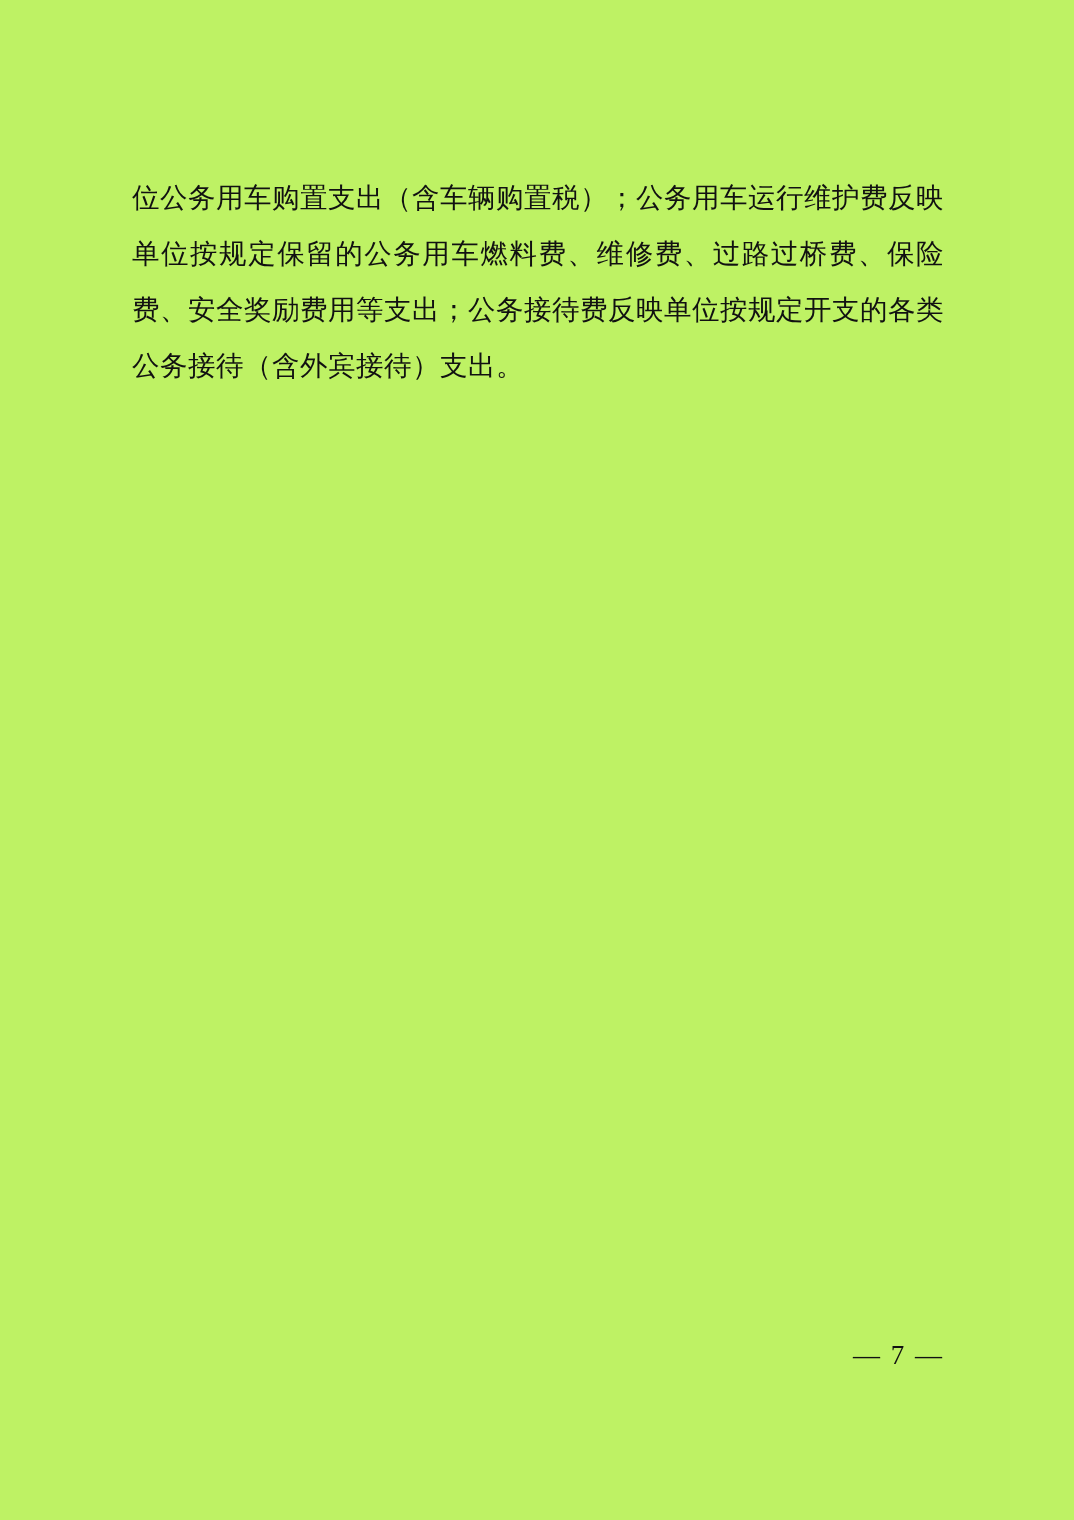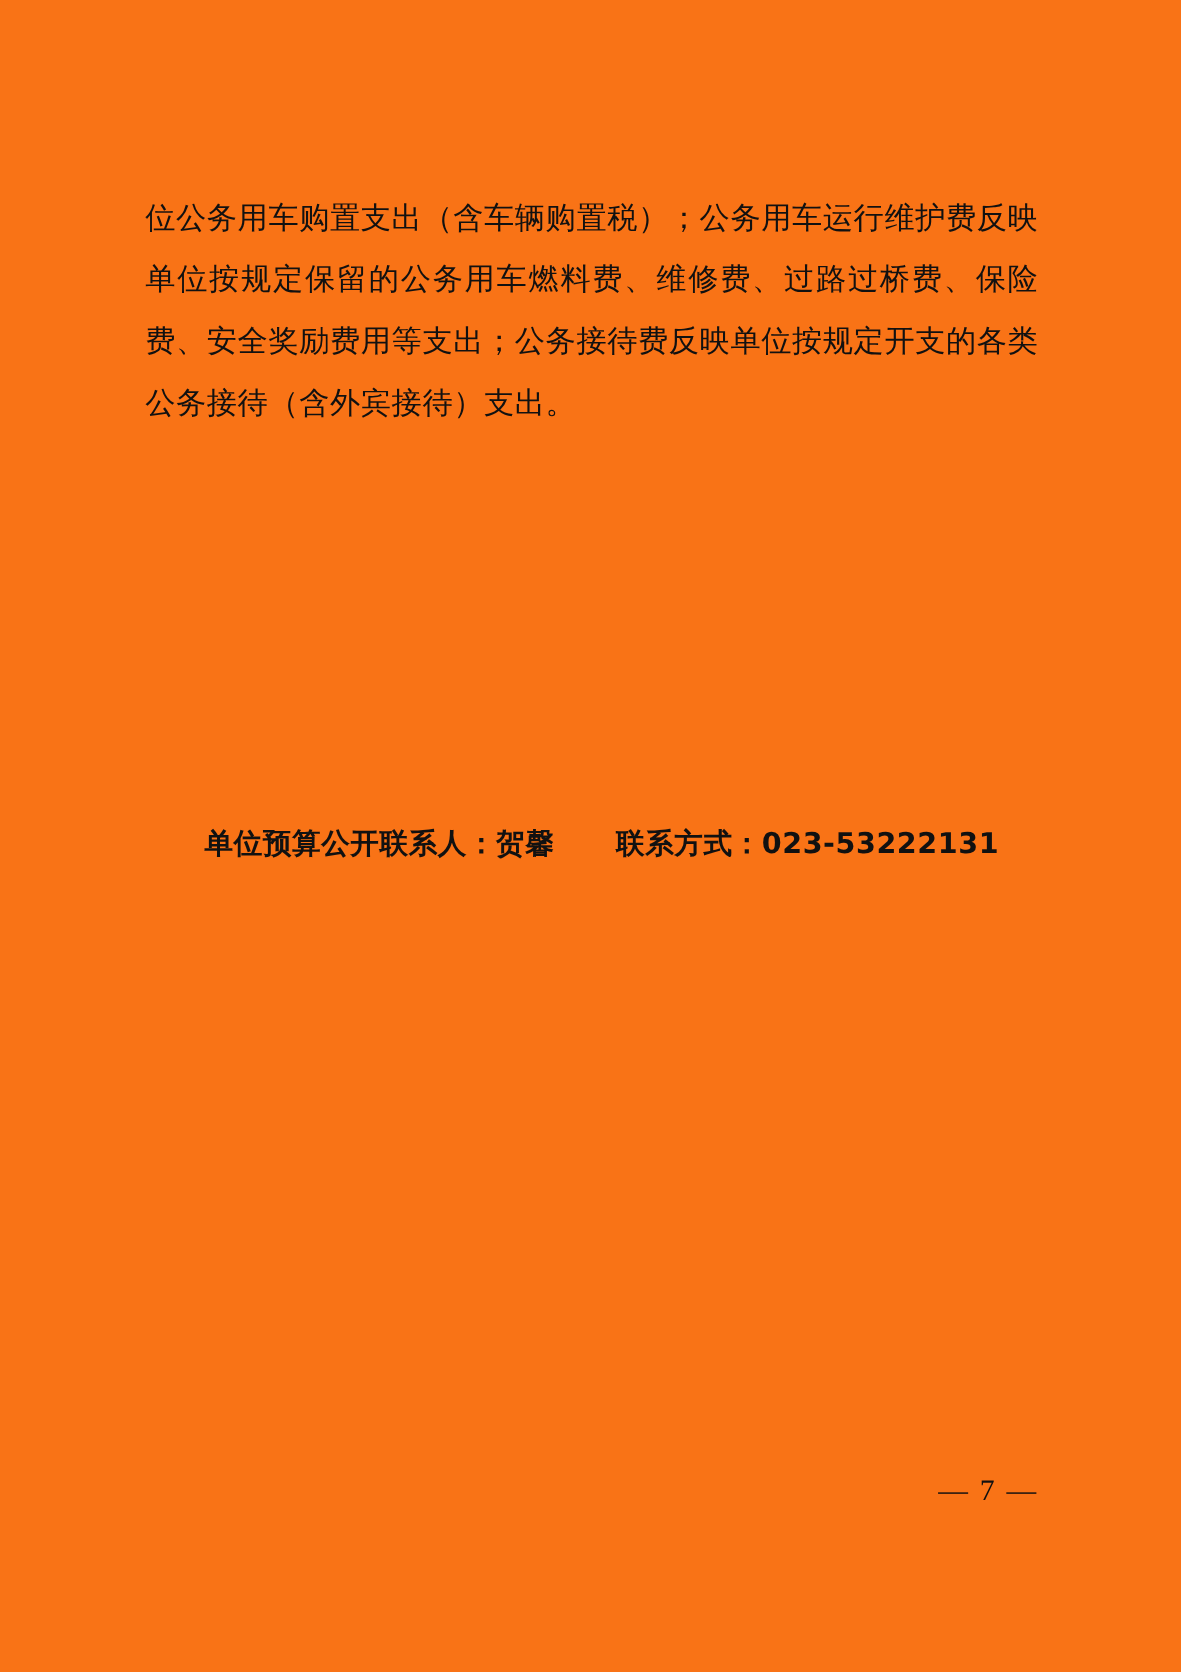--- a/index.html
+++ b/index.html
@@ -14,21 +14,21 @@
     color: #000000;
     position: relative;
     overflow: hidden;
   }
   .page {
     position: absolute;
     left: 0;
     top: 0;
     width: 1074px;
     height: 1520px;
-    background: #f97316;
+    background: #bef264;
   }
   .content {
     position: absolute;
     left: 132px;
     top: 170px;
     width: 812px;
   }
   .para {
     font-size: 27.5px;
     line-height: 56px;
@@ -75,17 +75,16 @@
 </style>
 </head>
 <body>
 
 <div class="page">
 
   <div class="content">
     <p class="para">位公务用车购置支出（含车辆购置税）；公务用车运行维护费反映单位按规定保留的公务用车燃料费、维修费、过路过桥费、保险费、安全奖励费用等支出；公务接待费反映单位按规定开支的各类公务接待（含外宾接待）支出。</p>
   </div>
 
-  <div class="contact-line"><span>单位预算公开联系人：贺馨</span><span class="contact-gap"></span><span>联系方式：023-53222131</span></div>
 
   <div class="page-number">— 7 —</div>
 
 </div>
 
 </body></html>

